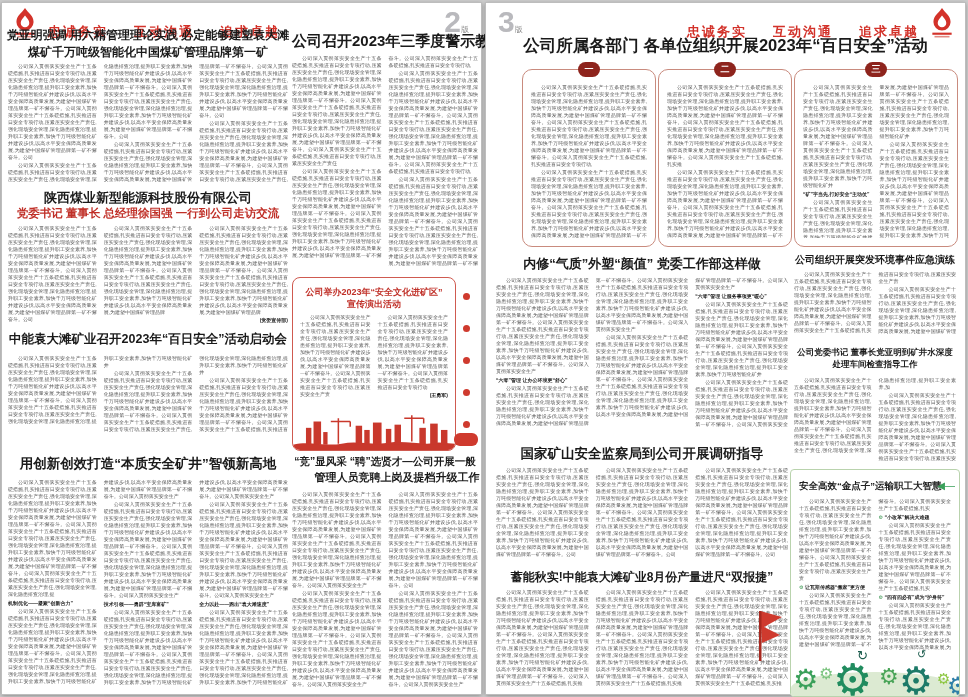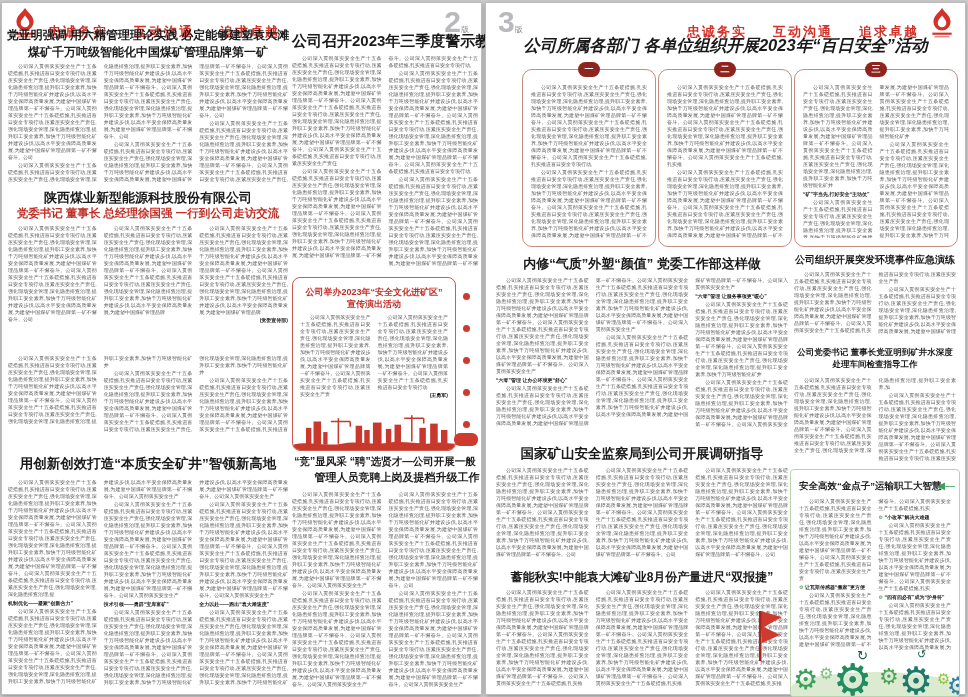--- a/index.html
+++ b/index.html
@@ -81,20 +81,21 @@
 
     <div class="art hl red" style="left:4px;top:203px;width:284px;font-size:11.5px;">党委书记 董事长 总经理徐国强 一行到公司走访交流</div>
     <div class="art hl" style="left:4px;top:186px;width:284px;font-size:13px;">陕西煤业新型能源科技股份有限公司</div>
     <div class="art cols c3" style="left:6px;top:222px;width:280px;height:100px;">
         <span class="bp">公司深入贯彻落实安全生产十五条硬措施,扎实推进百日安全专项行动,压紧压实安全生产责任,强化现场安全管理,深化隐患排查治理,提升职工安全素养,加快千万吨级智能化矿井建设步伐,以高水平安全保障高质量发展,为建塑中国煤矿管理品牌第一矿不懈奋斗。公司深入贯彻落实安全生产十五条硬措施,扎实推进百日安全专项行动,压紧压实安全生产责任,强化现场安全管理,深化隐患排查治理,提升职工安全素养,加快千万吨级智能化矿井建设步伐,以高水平安全保障高质量发展,为建塑中国煤矿管理品牌第一矿不懈奋斗。公司</span>
         <span class="bp">公司深入贯彻落实安全生产十五条硬措施,扎实推进百日安全专项行动,压紧压实安全生产责任,强化现场安全管理,深化隐患排查治理,提升职工安全素养,加快千万吨级智能化矿井建设步伐,以高水平安全保障高质量发展,为建塑中国煤矿管理品牌第一矿不懈奋斗。公司深入贯彻落实安全生产十五条硬措施,扎实推进百日安全专项行动,压紧压实安全生产责任,强化现场安全管理,深化隐患排查治理,提升职工安全素养,加快千万吨级智能化矿井建设步伐,以高水平安全保障高质量发展,为建塑中国煤矿管理品牌</span>
         <span class="bp">公司深入贯彻落实安全生产十五条硬措施,扎实推进百日安全专项行动,压紧压实安全生产责任,强化现场安全管理,深化隐患排查治理,提升职工安全素养,加快千万吨级智能化矿井建设步伐,以高水平安全保障高质量发展,为建塑中国煤矿管理品牌第一矿不懈奋斗。公司深入贯彻落实安全生产十五条硬措施,扎实推进百日安全专项行动,压紧压实安全生产责任,强化现场安全管理,深化隐患排查治理,提升职工安全素养,加快千万吨级智能化矿井建设步伐,以高水平安全保障高质量发展,为建塑中国煤矿管理品牌</span>
         <span class="by">(党委宣传部)</span>
       </div>
 
+    <div class="art hl" style="left:4px;top:328px;width:284px;font-size:12.5px;">中能袁大滩矿业召开2023年“百日安全”活动启动会</div>
     <div class="art cols c3" style="left:6px;top:352px;width:280px;height:82px;">
         <span class="bp">公司深入贯彻落实安全生产十五条硬措施,扎实推进百日安全专项行动,压紧压实安全生产责任,强化现场安全管理,深化隐患排查治理,提升职工安全素养,加快千万吨级智能化矿井建设步伐,以高水平安全保障高质量发展,为建塑中国煤矿管理品牌第一矿不懈奋斗。公司深入贯彻落实安全生产十五条硬措施,扎实推进百日安全专项行动,压紧压实安全生产责任,强化现场安全管理,深化隐患排查治理,提升职工安全素养,加快千万吨级智能化矿井</span>
         <span class="bp">公司深入贯彻落实安全生产十五条硬措施,扎实推进百日安全专项行动,压紧压实安全生产责任,强化现场安全管理,深化隐患排查治理,提升职工安全素养,加快千万吨级智能化矿井建设步伐,以高水平安全保障高质量发展,为建塑中国煤矿管理品牌第一矿不懈奋斗。公司深入贯彻落实安全生产十五条硬措施,扎实推进百日安全专项行动,压紧压实安全生产责任,强化现场安全管理,深化隐患排查治理,提升职工安全素养,加快千万吨级智能化矿井</span>
         <span class="bp">公司深入贯彻落实安全生产十五条硬措施,扎实推进百日安全专项行动,压紧压实安全生产责任,强化现场安全管理,深化隐患排查治理,提升职工安全素养,加快千万吨级智能化矿井建设步伐,以高水平安全保障高质量发展,为建塑中国煤矿管理品牌第一矿不懈奋斗。公司深入贯彻落实安全生产十五条硬措施,扎实推进百日安全专项行动,压紧压实安全生产责任,强化现场安全管理,深化隐患排查治理,提升职工安全素养,加快千万吨级智能化矿井</span>
       </div>
 
     <div class="art hl" style="left:4px;top:452px;width:284px;font-size:13.5px;">用创新创效打造“本质安全矿井”智领新高地</div>
     <div class="art cols c3" style="left:6px;top:476px;width:280px;height:210px;">
         <span class="bp">公司深入贯彻落实安全生产十五条硬措施,扎实推进百日安全专项行动,压紧压实安全生产责任,强化现场安全管理,深化隐患排查治理,提升职工安全素养,加快千万吨级智能化矿井建设步伐,以高水平安全保障高质量发展,为建塑中国煤矿管理品牌第一矿不懈奋斗。公司深入贯彻落实安全生产十五条硬措施,扎实推进百日安全专项行动,压紧压实安全生产责任,强化现场安全管理,深化隐患排查治理,提升职工安全素养,加快千万吨级智能化矿井建设步伐,以高水平安全保障高质量发展,为建塑中国煤矿管理品牌第一矿不懈奋斗。公司深入贯彻落实安全生产十五条硬措施,扎实推进百日安全专项行动,压紧压实安全生产责任,强化现场安全管理,深化隐患排查治理,提</span>
         <span class="bh">机制优化——凝聚“创新合力”</span>
@@ -172,21 +173,21 @@
       <span>互动沟通</span>
       <span>追求卓越</span>
     </div>
     <svg class="logo" style="right:10px;top:5px;" viewBox="0 0 24 28">
       <path fill="#d3322a" d="M12 0 C9 5 4 7 4 13 a8 8 0 0 0 16 0 C20 7 15 5 12 0 Z"></path>
       <path fill="#ffffff" d="M12 7 c-2 3 -4 4 -4 7 a4 4 0 0 0 8 0 c0 -3 -2 -4 -4 -7 Z"></path>
       <rect x="3" y="23" width="18" height="2" fill="#d3322a"></rect>
       <rect x="5" y="26" width="14" height="1.5" fill="#e08a82"></rect>
     </svg>
 
-    <div class="art hl" style="left:10px;top:32px;width:459px;font-size:16.5px;font-style:italic;">公司所属各部门 各单位组织开展2023年“百日安全”活动</div>
+    <div class="art hl" style="left:10px;top:32px;width:459px;font-size:16.5px;">公司所属各部门 各单位组织开展2023年“百日安全”活动</div>
 
     <div class="numbox" style="left:36px;top:66px;width:132px;height:176px;">
       <div class="numcirc">一</div>
       <div class="cols c1">
           <span class="bp">公司深入贯彻落实安全生产十五条硬措施,扎实推进百日安全专项行动,压紧压实安全生产责任,强化现场安全管理,深化隐患排查治理,提升职工安全素养,加快千万吨级智能化矿井建设步伐,以高水平安全保障高质量发展,为建塑中国煤矿管理品牌第一矿不懈奋斗。公司深入贯彻落实安全生产十五条硬措施,扎实推进百日安全专项行动,压紧压实安全生产责任,强化现场安全管理,深化隐患排查治理,提升职工安全素养,加快千万吨级智能化矿井建设步伐,以高水平安全保障高质量发展,为建塑中国煤矿管理品牌第一矿不懈奋斗。公司深入贯彻落实安全生产十五条硬措施,扎实推进百日安全专项行动,</span>
           <span class="bp">公司深入贯彻落实安全生产十五条硬措施,扎实推进百日安全专项行动,压紧压实安全生产责任,强化现场安全管理,深化隐患排查治理,提升职工安全素养,加快千万吨级智能化矿井建设步伐,以高水平安全保障高质量发展,为建塑中国煤矿管理品牌第一矿不懈奋斗。公司深入贯彻落实安全生产十五条硬措施,扎实推进百日安全专项行动,压紧压实安全生产责任,强化现场安全管理,深化隐患排查治理,提升职工安全素养,加快千万吨级智能化矿井建设步伐,以高水平安全保障高质量发展,为建塑中国煤矿管理品牌第一矿不懈奋斗。公司深入贯彻落实安全生产十五条硬措施,扎实推</span>
         </div>
     </div>
     <div class="numbox" style="left:172px;top:66px;width:132px;height:176px;">
       <div class="numcirc">二</div>

